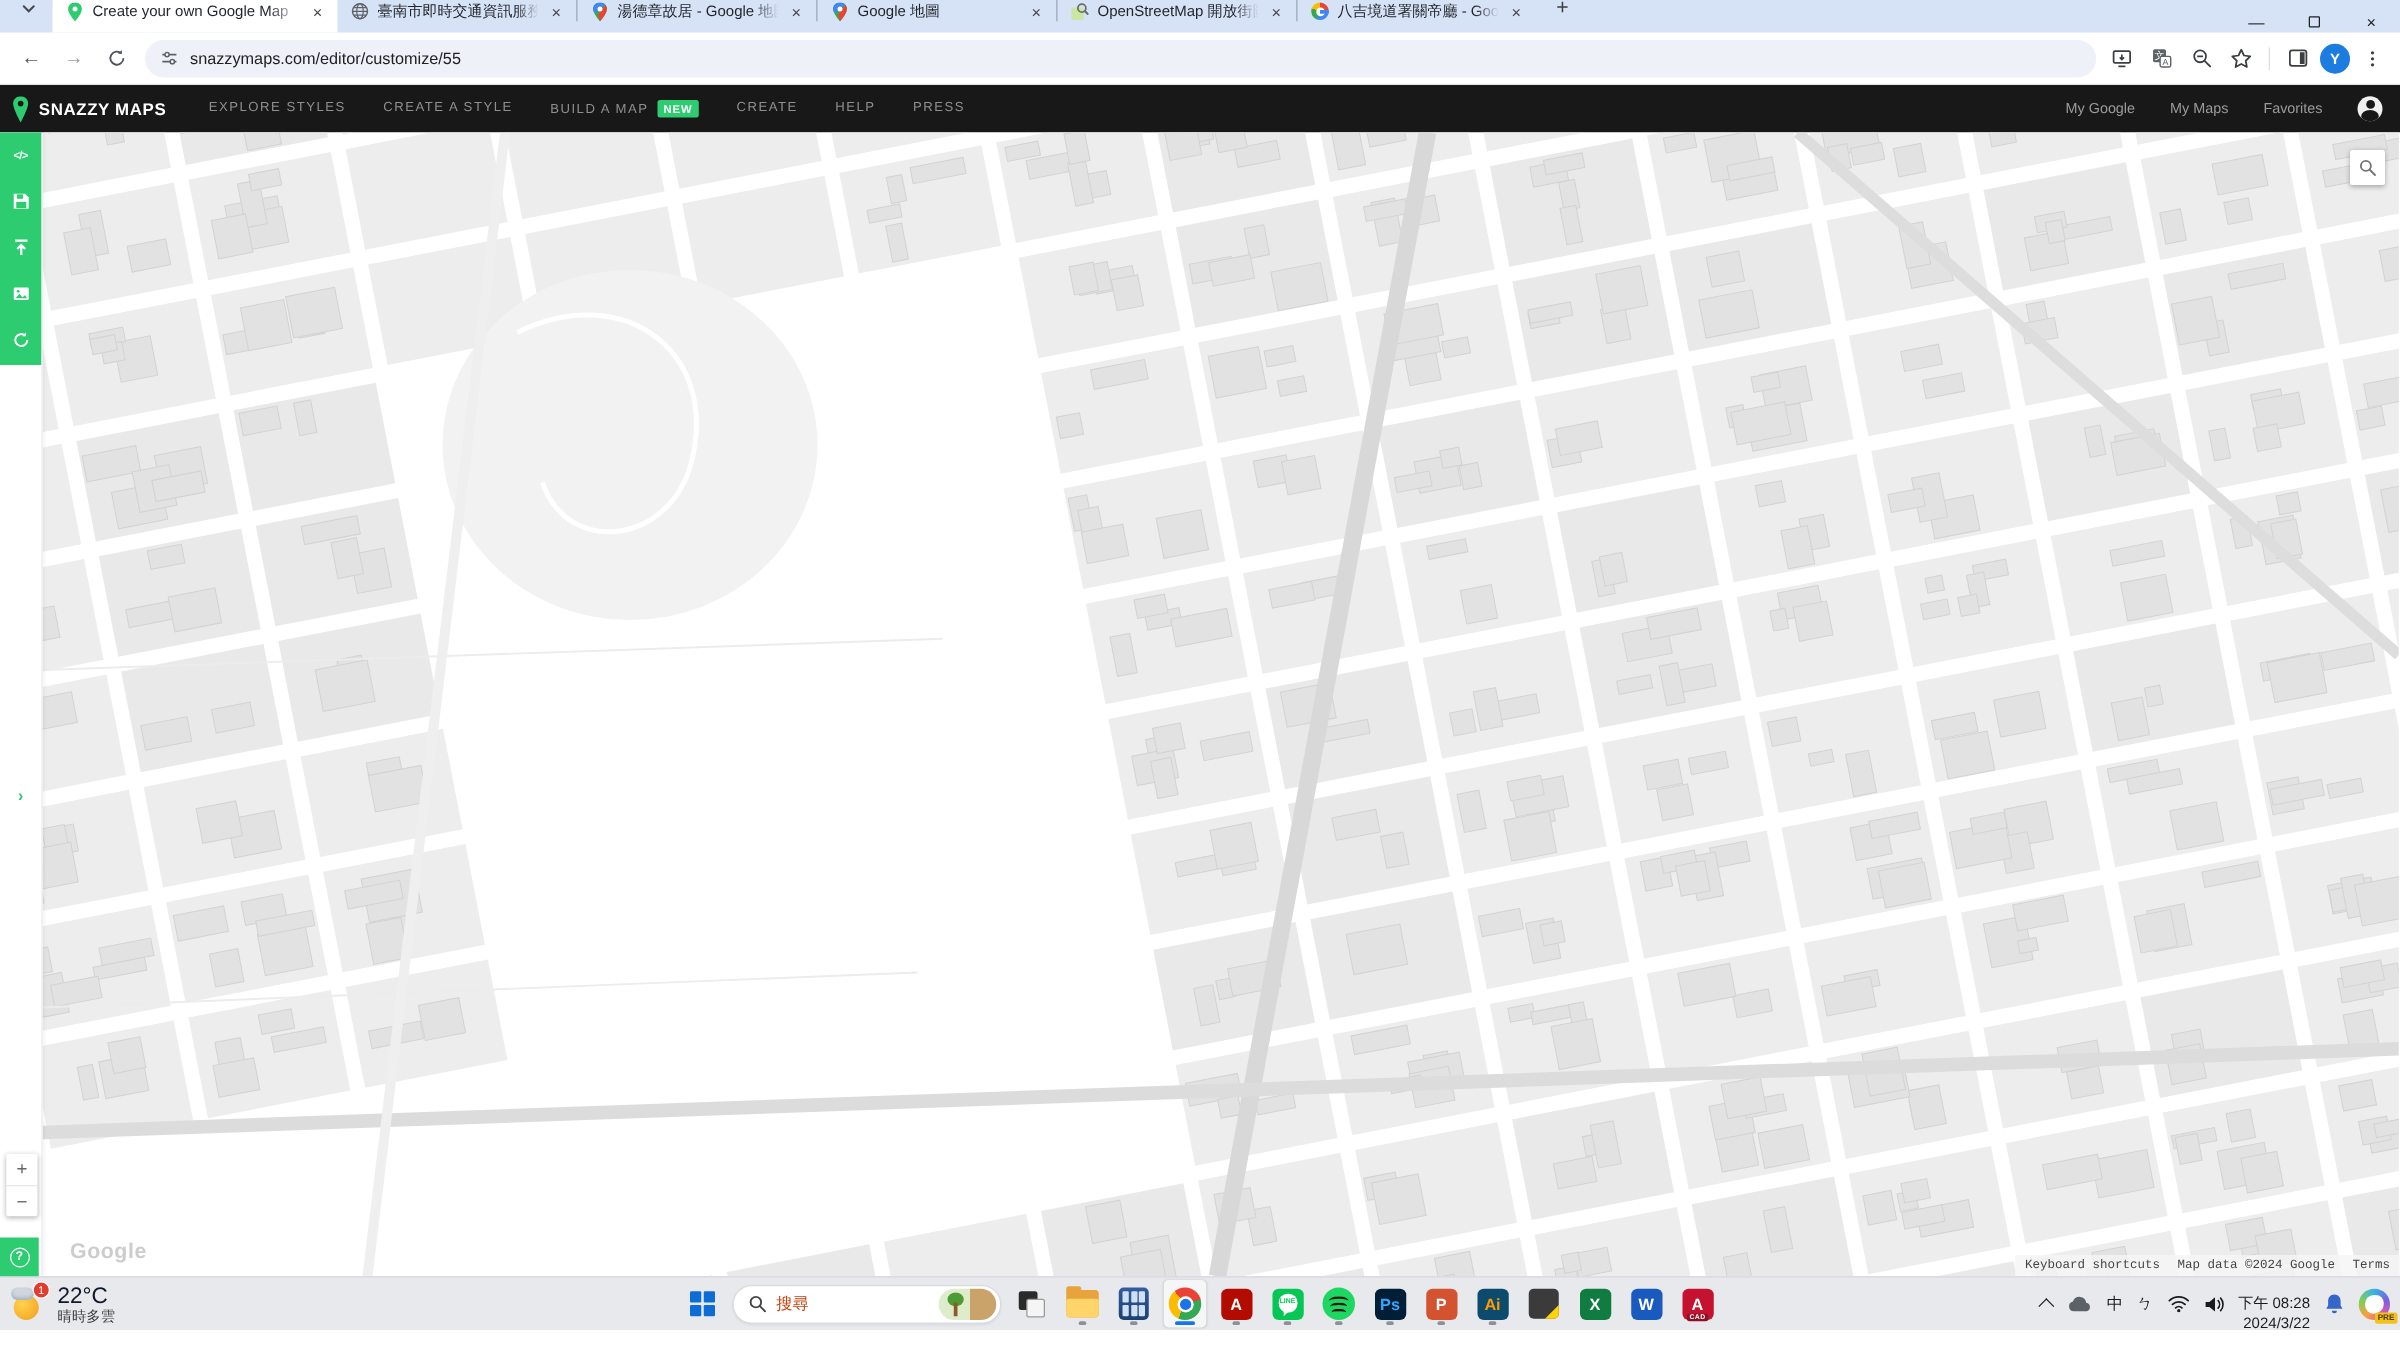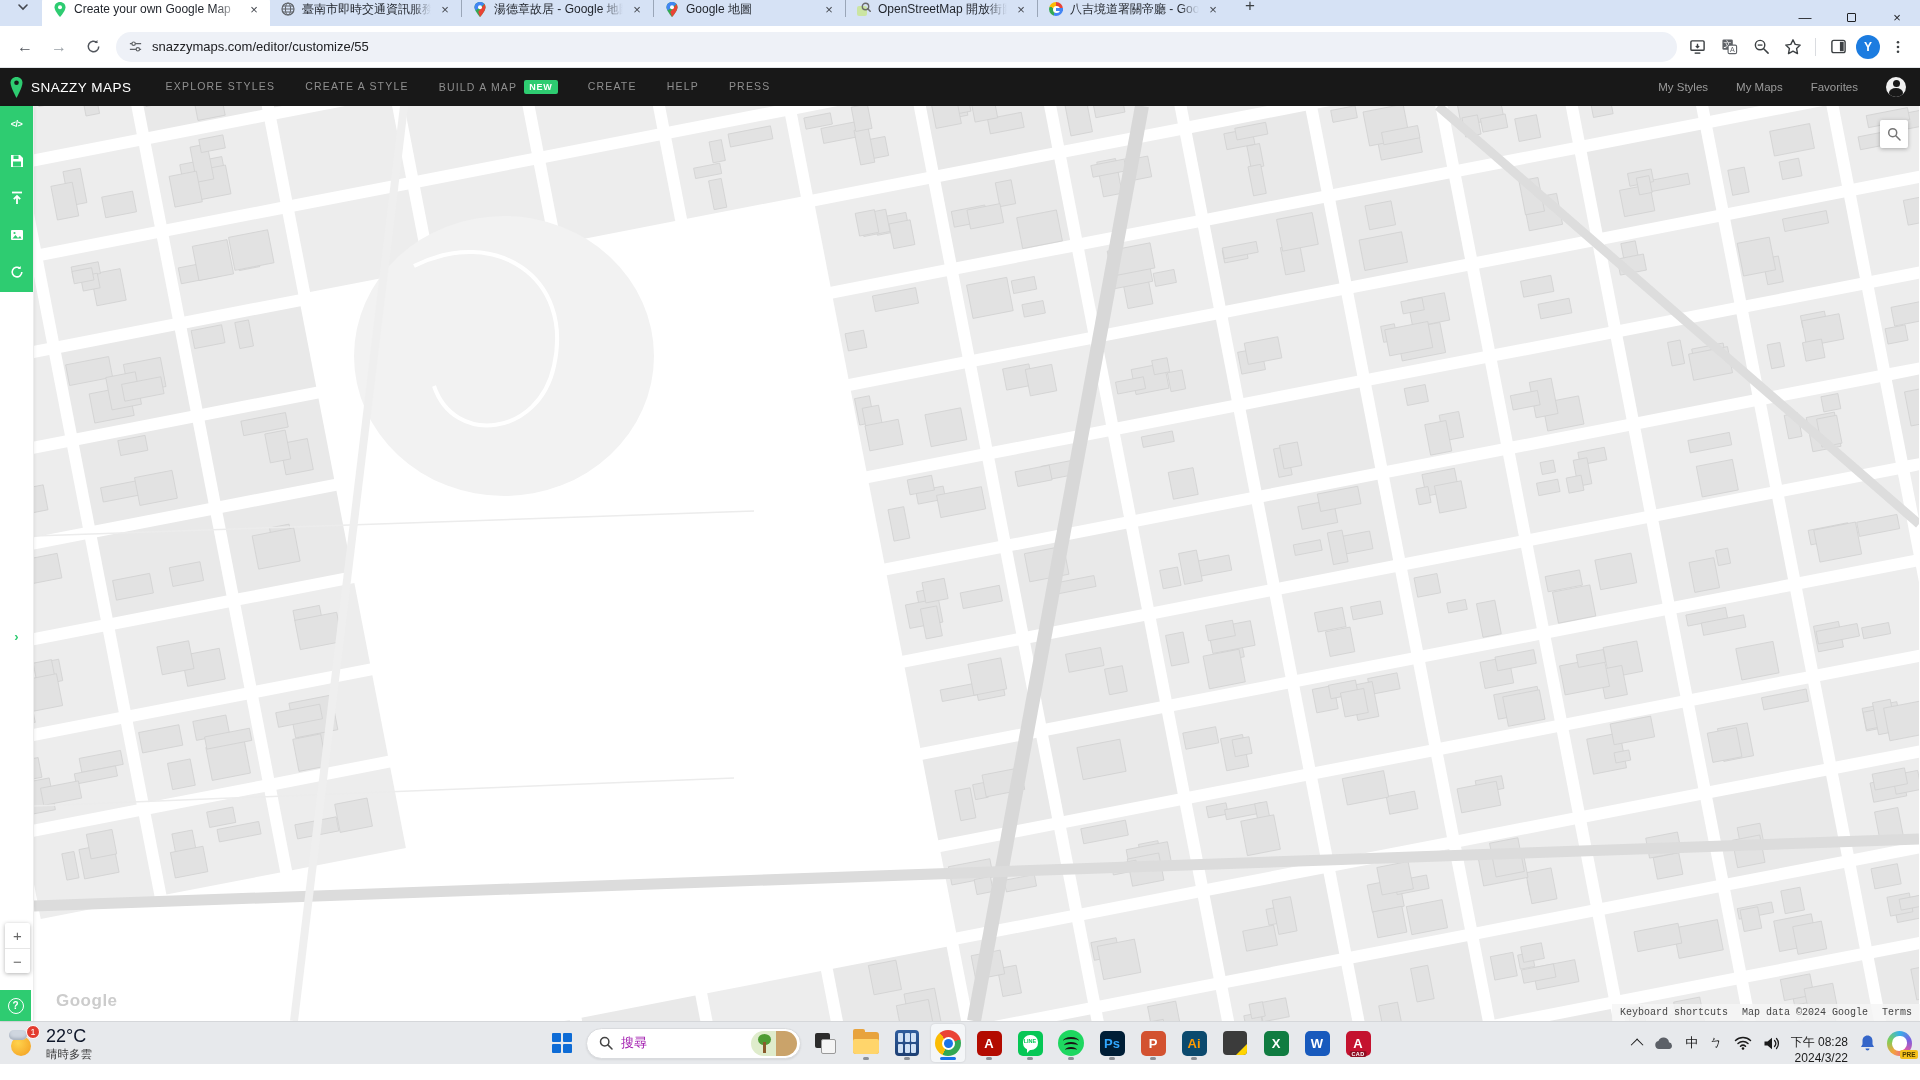--- a/index.html
+++ b/index.html
@@ -30,21 +30,21 @@
   .omnibox .siteinfo { margin-right:9px; display:flex; }
   .omnibox .url { font-size:13px; color:#202124; }
   .toolbar-icons { display:flex; align-items:center; gap:4px; }
   .ticon { width:28px; height:28px; display:flex; align-items:center; justify-content:center; color:#3c4043; }
   .tb-sep { width:1px; height:18px; background:#dadce0; margin:0 4px; }
   .avatar { width:24px; height:24px; border-radius:50%; background:#1c7ce0; color:#fff; font-size:12px; font-weight:bold; display:flex; align-items:center; justify-content:center; }
 
   
   .site-header { height:38px; background:#181818; display:flex; align-items:center; padding:0 14px 0 10px; }
   .brand { display:flex; align-items:center; gap:8px; margin-right:34px; }
-  .brand-name { color:#fff; font-weight:normal; font-size:13.5px; letter-spacing:.5px; }
+  .brand-name { color:#fff; font-weight:bold; font-size:13.5px; letter-spacing:.5px; }
   .main-nav { display:flex; align-items:flex-start; gap:30px; flex:1; }
   .nav-item { color:#8f8f8f; font-size:10.5px; letter-spacing:1.2px; display:flex; align-items:center; gap:7px; }
   .new-badge { background:#2ecc71; color:#fff; font-size:9px; font-weight:bold; padding:2px 5px; border-radius:2px; letter-spacing:.8px; }
   .user-nav { display:flex; align-items:center; gap:28px; }
   .user-item { color:#9b9b9b; font-size:11.5px; }
   .account-circle { width:20px; height:20px; border-radius:50%; background:#f0f0f0; position:relative; overflow:hidden; }
   .account-circle::before { content:""; position:absolute; top:3px; left:6.5px; width:7px; height:7px; border-radius:50%; background:#181818; }
   .account-circle::after { content:""; position:absolute; top:11px; left:3px; width:14px; height:10px; border-radius:50%; background:#181818; }
 
   
@@ -74,21 +74,21 @@
   .w-cloud { position:absolute; left:1px; top:2px; width:18px; height:10px; border-radius:8px; background:#cfd6df; box-shadow:inset 0 -2px 3px #aab3c0; }
   .w-badge { position:absolute; right:-2px; top:-3px; min-width:14px; height:14px; border-radius:7px; background:#e33b2e; color:#fff; font-size:9px; display:flex; align-items:center; justify-content:center; padding:0 3px; border:1px solid #fff; }
   .w-text { line-height:1.25; }
   .w-temp { font-size:18px; color:#0f172a; }
   .w-cond { font-size:11.5px; color:#3c3c3c; }
   .tb-center { margin:0 auto; display:flex; align-items:center; gap:7px; }
   .start-btn { width:34px; height:38px; display:flex; align-items:center; justify-content:center; border-radius:4px; }
   .win-logo { width:20px; height:20px; display:grid; grid-template-columns:1fr 1fr; gap:2px; }
   .win-logo span { background:#0e6cd6; border-radius:1px; }
   .search-pill { width:215px; height:31px; background:#fff; border:1px solid #d9dbde; border-radius:16px; display:flex; align-items:center; padding:0 3px 0 12px; gap:8px; box-shadow:0 1px 2px rgba(0,0,0,.08); }
-  .search-pill .s-text { flex:1; font-size:13px; color:#a21caf; }
+  .search-pill .s-text { flex:1; font-size:13px; color:#c2410c; }
   .s-img { width:46px; height:25px; border-radius:13px; overflow:hidden; background:linear-gradient(90deg,#dfeccc 0 55%, #caa36a 55% 100%); position:relative; }
   .s-img::before { content:""; position:absolute; left:7px; top:3px; width:13px; height:11px; border-radius:50%; background:#4e9b33; }
   .s-img::after { content:""; position:absolute; left:12px; top:11px; width:3px; height:11px; background:#8a5a2b; }
   .tb-app { width:34px; height:38px; border-radius:4px; position:relative; display:flex; align-items:center; justify-content:center; }
   .tb-app.active-app { background:#f4f6f8; box-shadow:0 0 2px rgba(0,0,0,.15); }
   .run-dot { position:absolute; bottom:2px; left:50%; transform:translateX(-50%); width:6px; height:3px; border-radius:2px; background:#8d9197; }
   .run-dot.active { width:16px; background:#1a73e8; }
   .appbox { width:25px; height:25px; border-radius:5px; display:flex; align-items:center; justify-content:center; color:#fff; font-weight:bold; font-size:13px; position:relative; }
   .ic-taskview { position:relative; width:24px; height:24px; }
   .tv-back { position:absolute; left:2px; top:2px; width:15px; height:15px; background:#2b2b2b; border-radius:2px; }
@@ -293,21 +293,21 @@
     <span class="nav-item">CREATE A STYLE</span>
     <span class="nav-item">
       <span>BUILD A MAP</span>
       <span class="new-badge">NEW</span>
     </span>
     <span class="nav-item">CREATE</span>
     <span class="nav-item">HELP</span>
     <span class="nav-item">PRESS</span>
   </div>
   <div class="user-nav">
-    <span class="user-item">My Styles</span>
+    <span class="user-item">My Google</span>
     <span class="user-item">My Maps</span>
     <span class="user-item">Favorites</span>
     <span class="account-circle"></span>
   </div>
 </div>
 
 <div class="content">
   <div class="sidebar">
     <div class="green-tools">
       <span class="gt-icon gt-code">&lt;/&gt;</span>

